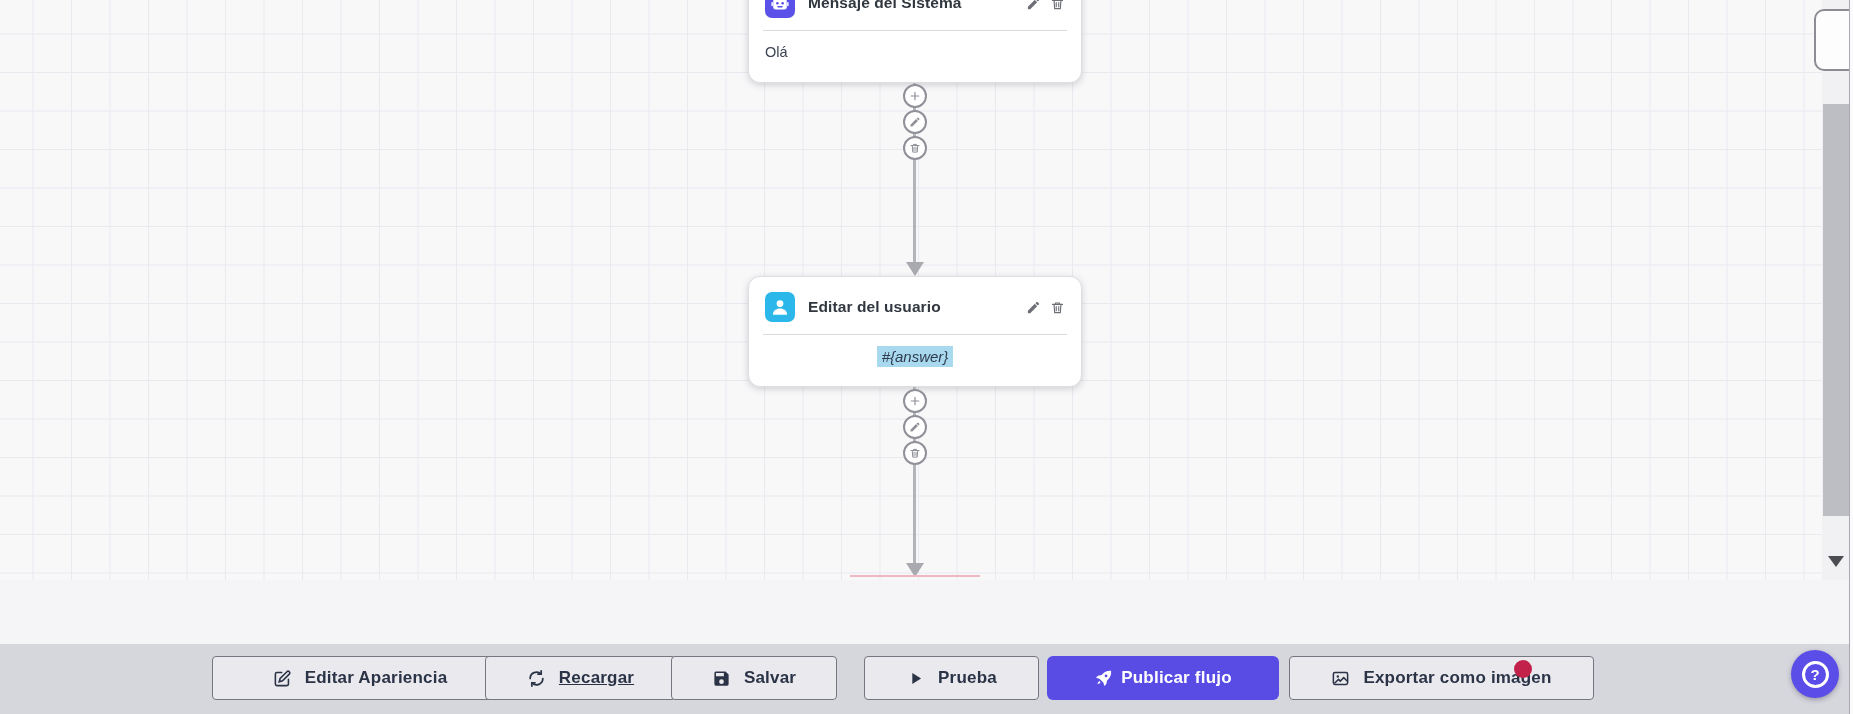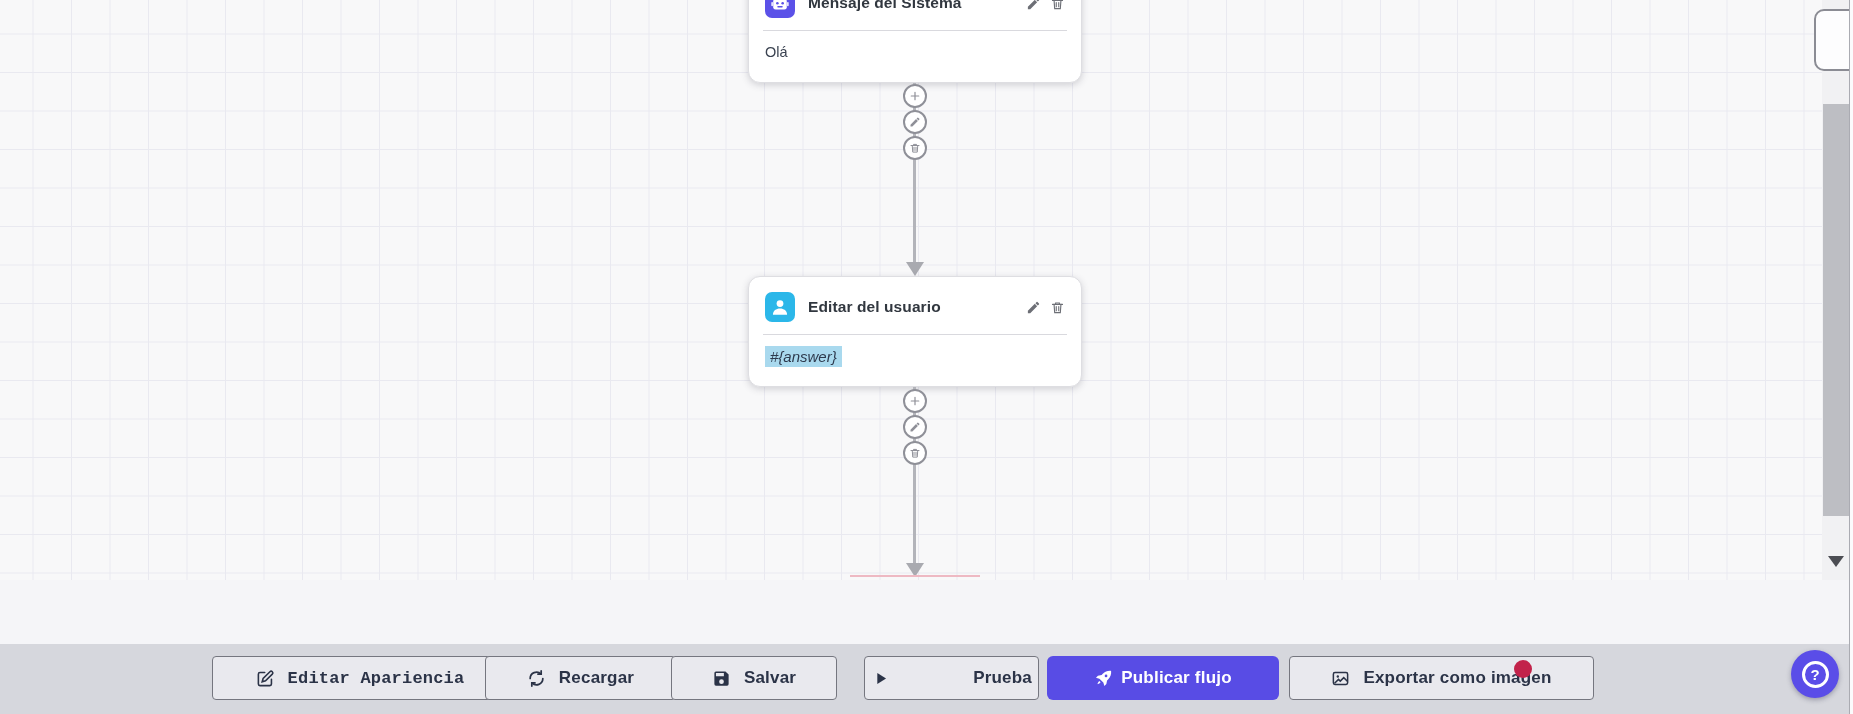--- a/index.html
+++ b/index.html
@@ -20,21 +20,21 @@
   .card2{left:748px;top:276px;height:111px;}
   .card-header{display:flex;align-items:center;height:30px;}
   .node-icon{width:30px;height:30px;border-radius:7px;display:flex;align-items:center;justify-content:center;flex:0 0 auto;}
   .node-icon svg{width:22px;height:22px;}
   .card-title{margin-left:13px;font-size:15.5px;font-weight:700;color:#31373f;flex:1 1 auto;letter-spacing:.1px;}
   .hdr-actions{display:flex;align-items:center;gap:9px;color:#6d6f76;}
   .hdr-actions .ic{width:15px;height:15px;cursor:pointer;display:inline-flex;}
   .hdr-actions svg{width:15px;height:15px;}
   .card-divider{height:1px;background:#d9d9de;margin:12px -2px 0 -2px;}
   .card-content{margin-top:13px;font-size:14.5px;color:#3a4250;}
-  .card-content.center{}
+  .card-content.center{text-align:center;}
   .var-chip{background:#a9d9ee;color:#2e3a4d;font-style:italic;padding:2px 5px;font-size:15px;}
 
   
   .conn-line{position:absolute;width:3px;background:#b3b4ba;left:913px;}
   .line1{top:83px;height:182px;}
   .line2{top:387px;height:178px;}
   .arrowhead{position:absolute;width:0;height:0;border-left:9px solid transparent;border-right:9px solid transparent;border-top:14px solid #a9aab0;left:906px;}
   .arrow1{top:262px;}
   .arrow2{top:563px;}
 
@@ -55,24 +55,24 @@
   .right-edge{position:absolute;left:1849px;top:0;width:4px;height:714px;background:#fbfbfc;border-left:1px solid #aaabb2;box-sizing:border-box;z-index:6;}
 
   
   .band{position:absolute;left:0;top:580px;width:1853px;height:64px;background:#f5f5f8;}
   .toolbar{position:absolute;left:0;top:644px;width:1853px;height:70px;background:#d6d7dd;}
 
   .tb-btn{position:absolute;top:12px;height:44px;box-sizing:border-box;display:flex;align-items:center;justify-content:center;gap:13px;
     background:#e9e9ee;border:1px solid #75767f;border-radius:4px;color:#2b3347;font-size:17px;font-weight:700;cursor:pointer;
     font-family:"Liberation Sans",sans-serif;letter-spacing:.2px;}
   .tb-btn svg{width:19px;height:19px;flex:0 0 auto;}
-  .btn-editar{left:212px;width:296px;font-family:Liberation Mono, monospace;}
-  .btn-recargar{left:485px;width:191px;}
+  .btn-editar{left:212px;width:296px;}
+  .btn-recargar{left:485px;width:191px;text-decoration:underline;}
   .btn-salvar{left:671px;width:166px;}
-  .btn-prueba{left:864px;width:175px;justify-content:space-between;}
+  .btn-prueba{left:864px;width:175px;}
   .btn-publicar{left:1047px;width:232px;background:#584ce5;border:none;border-radius:6px;color:#fff;gap:8px;}
   .btn-exportar{left:1289px;width:305px;}
   .red-dot{position:absolute;left:842px;top:3px;width:18px;height:18px;border-radius:50%;background:#c2224a;z-index:3;}
 
   .help-btn{position:absolute;left:1791px;top:650px;width:48px;height:48px;border-radius:50%;background:#5a4de8;
     display:flex;align-items:center;justify-content:center;cursor:pointer;box-shadow:0 2px 5px rgba(40,40,70,.35);z-index:7;}
   .help-ring{width:27px;height:27px;border-radius:50%;border:3px solid #fff;box-sizing:border-box;display:flex;align-items:center;justify-content:center;}
   .help-q{color:#fff;font-size:15px;font-weight:700;line-height:1;}
 </style>
 </head>

